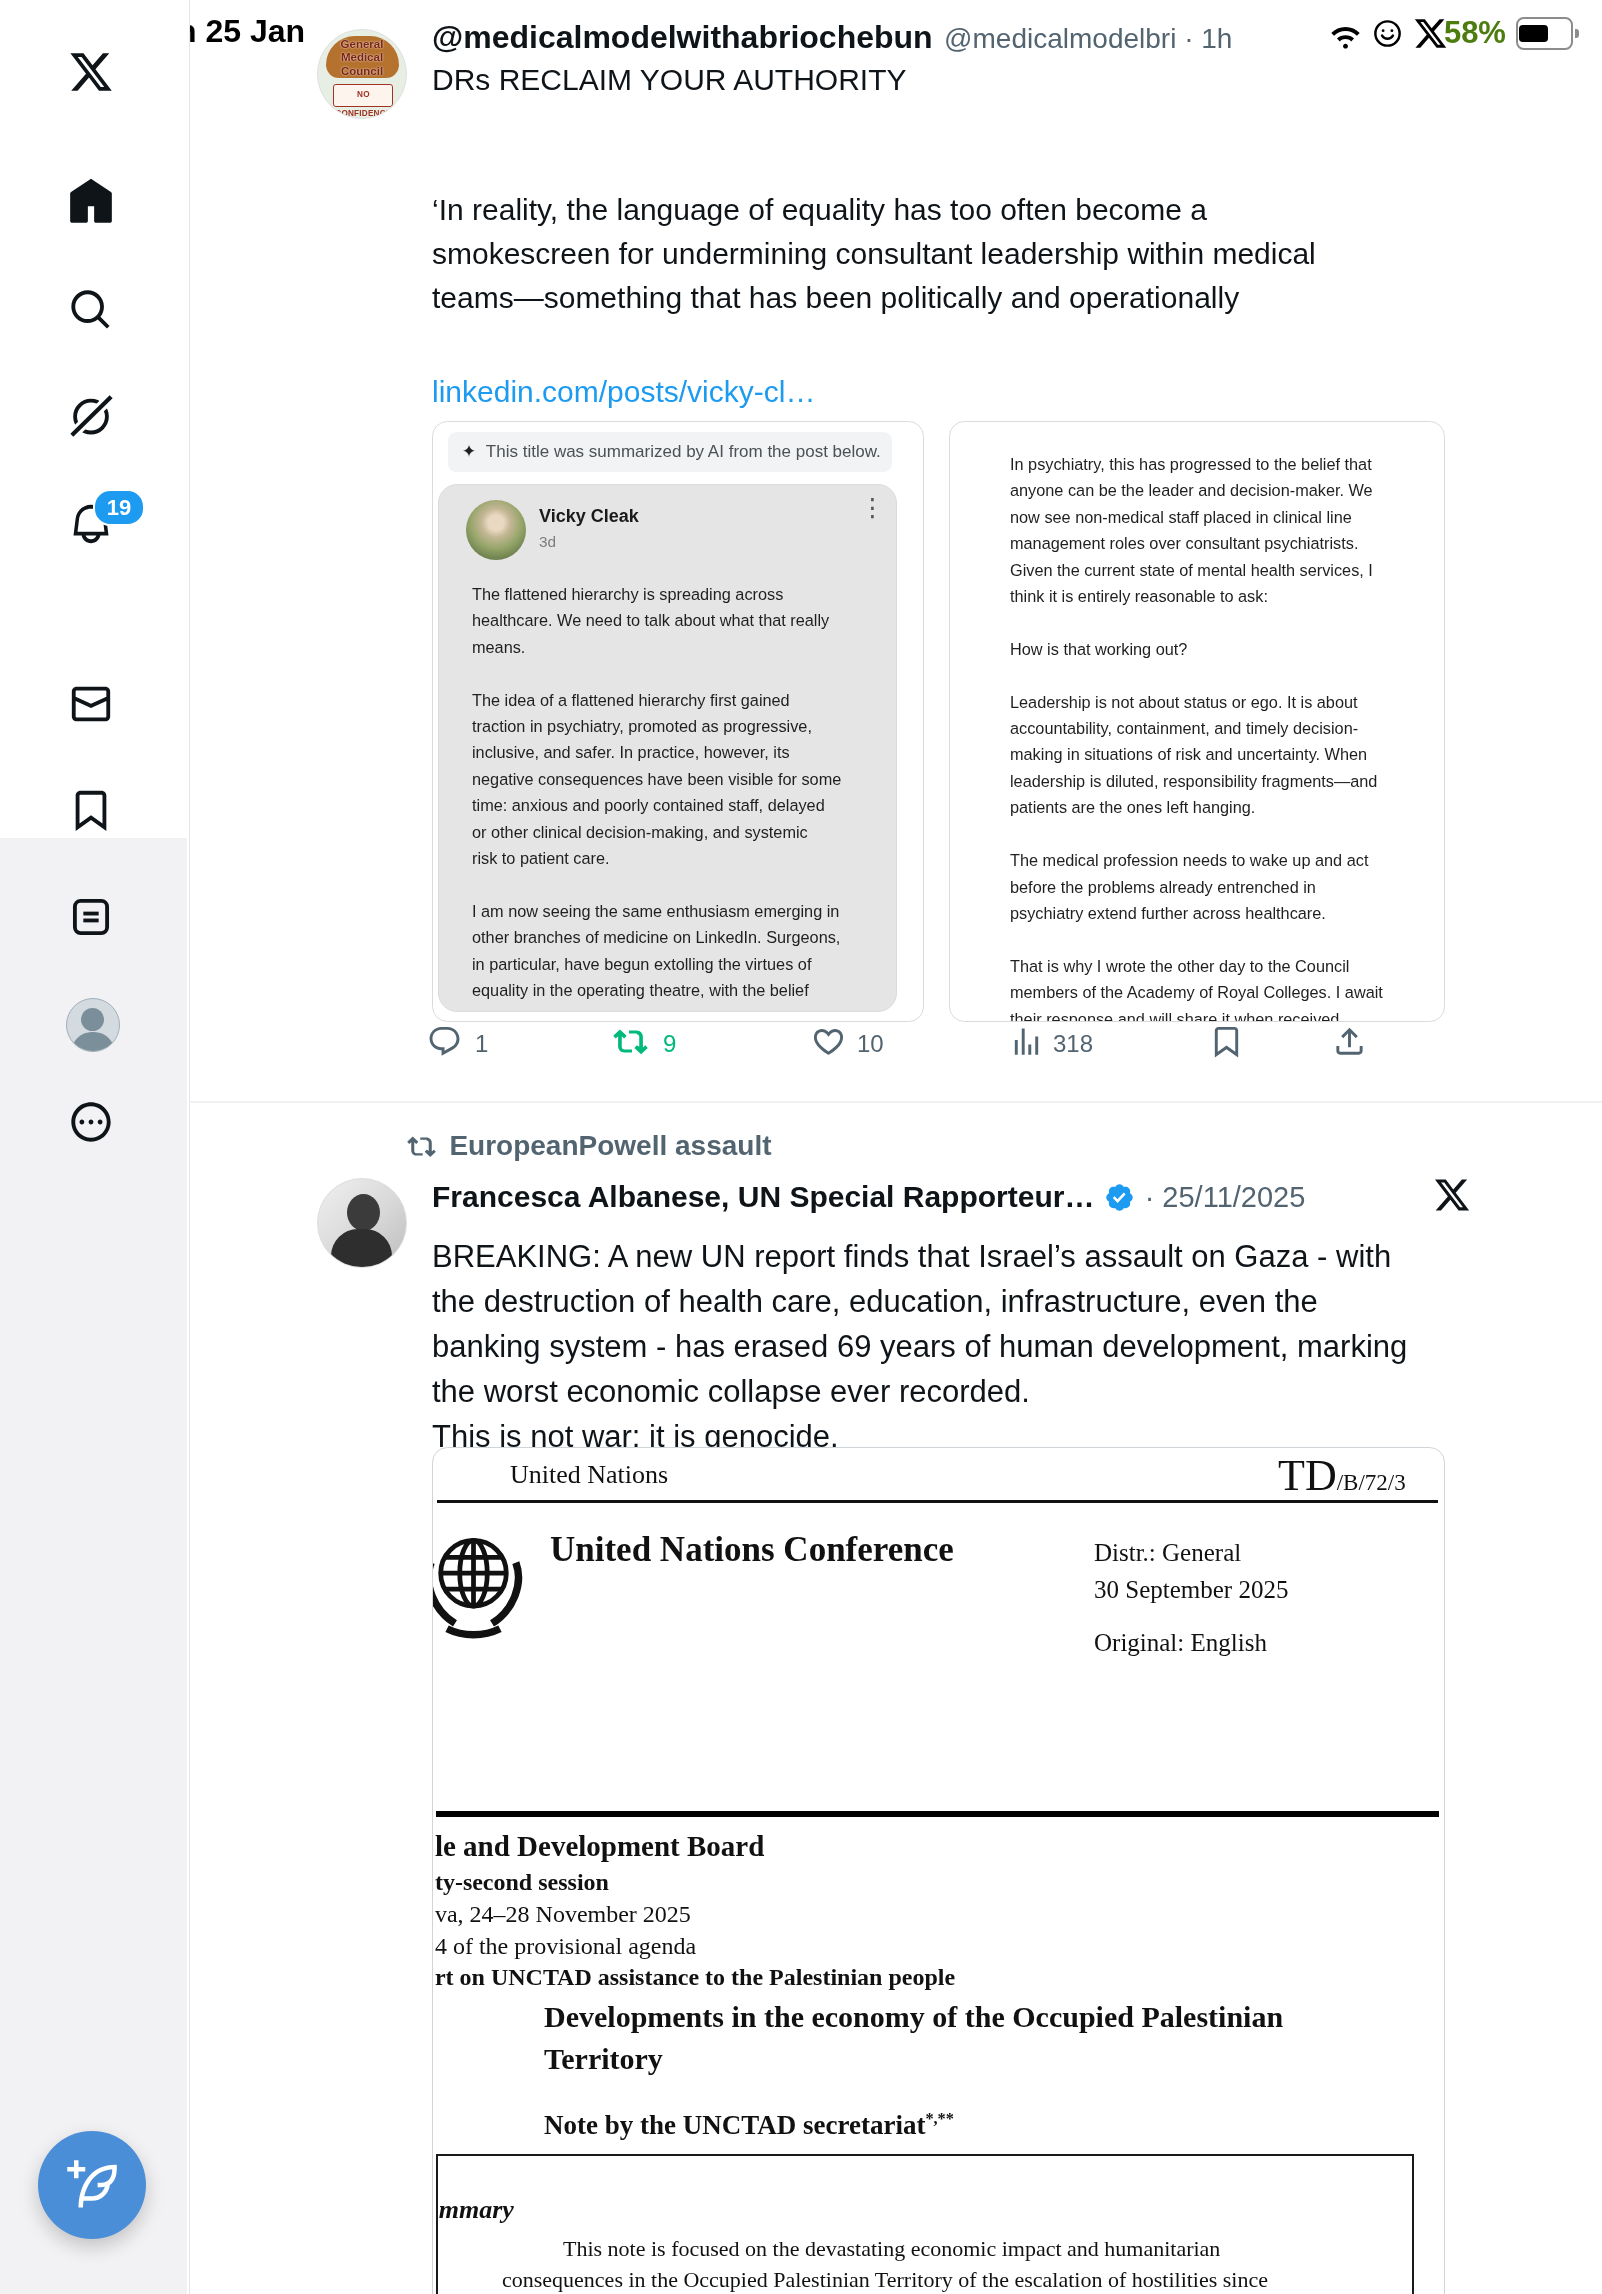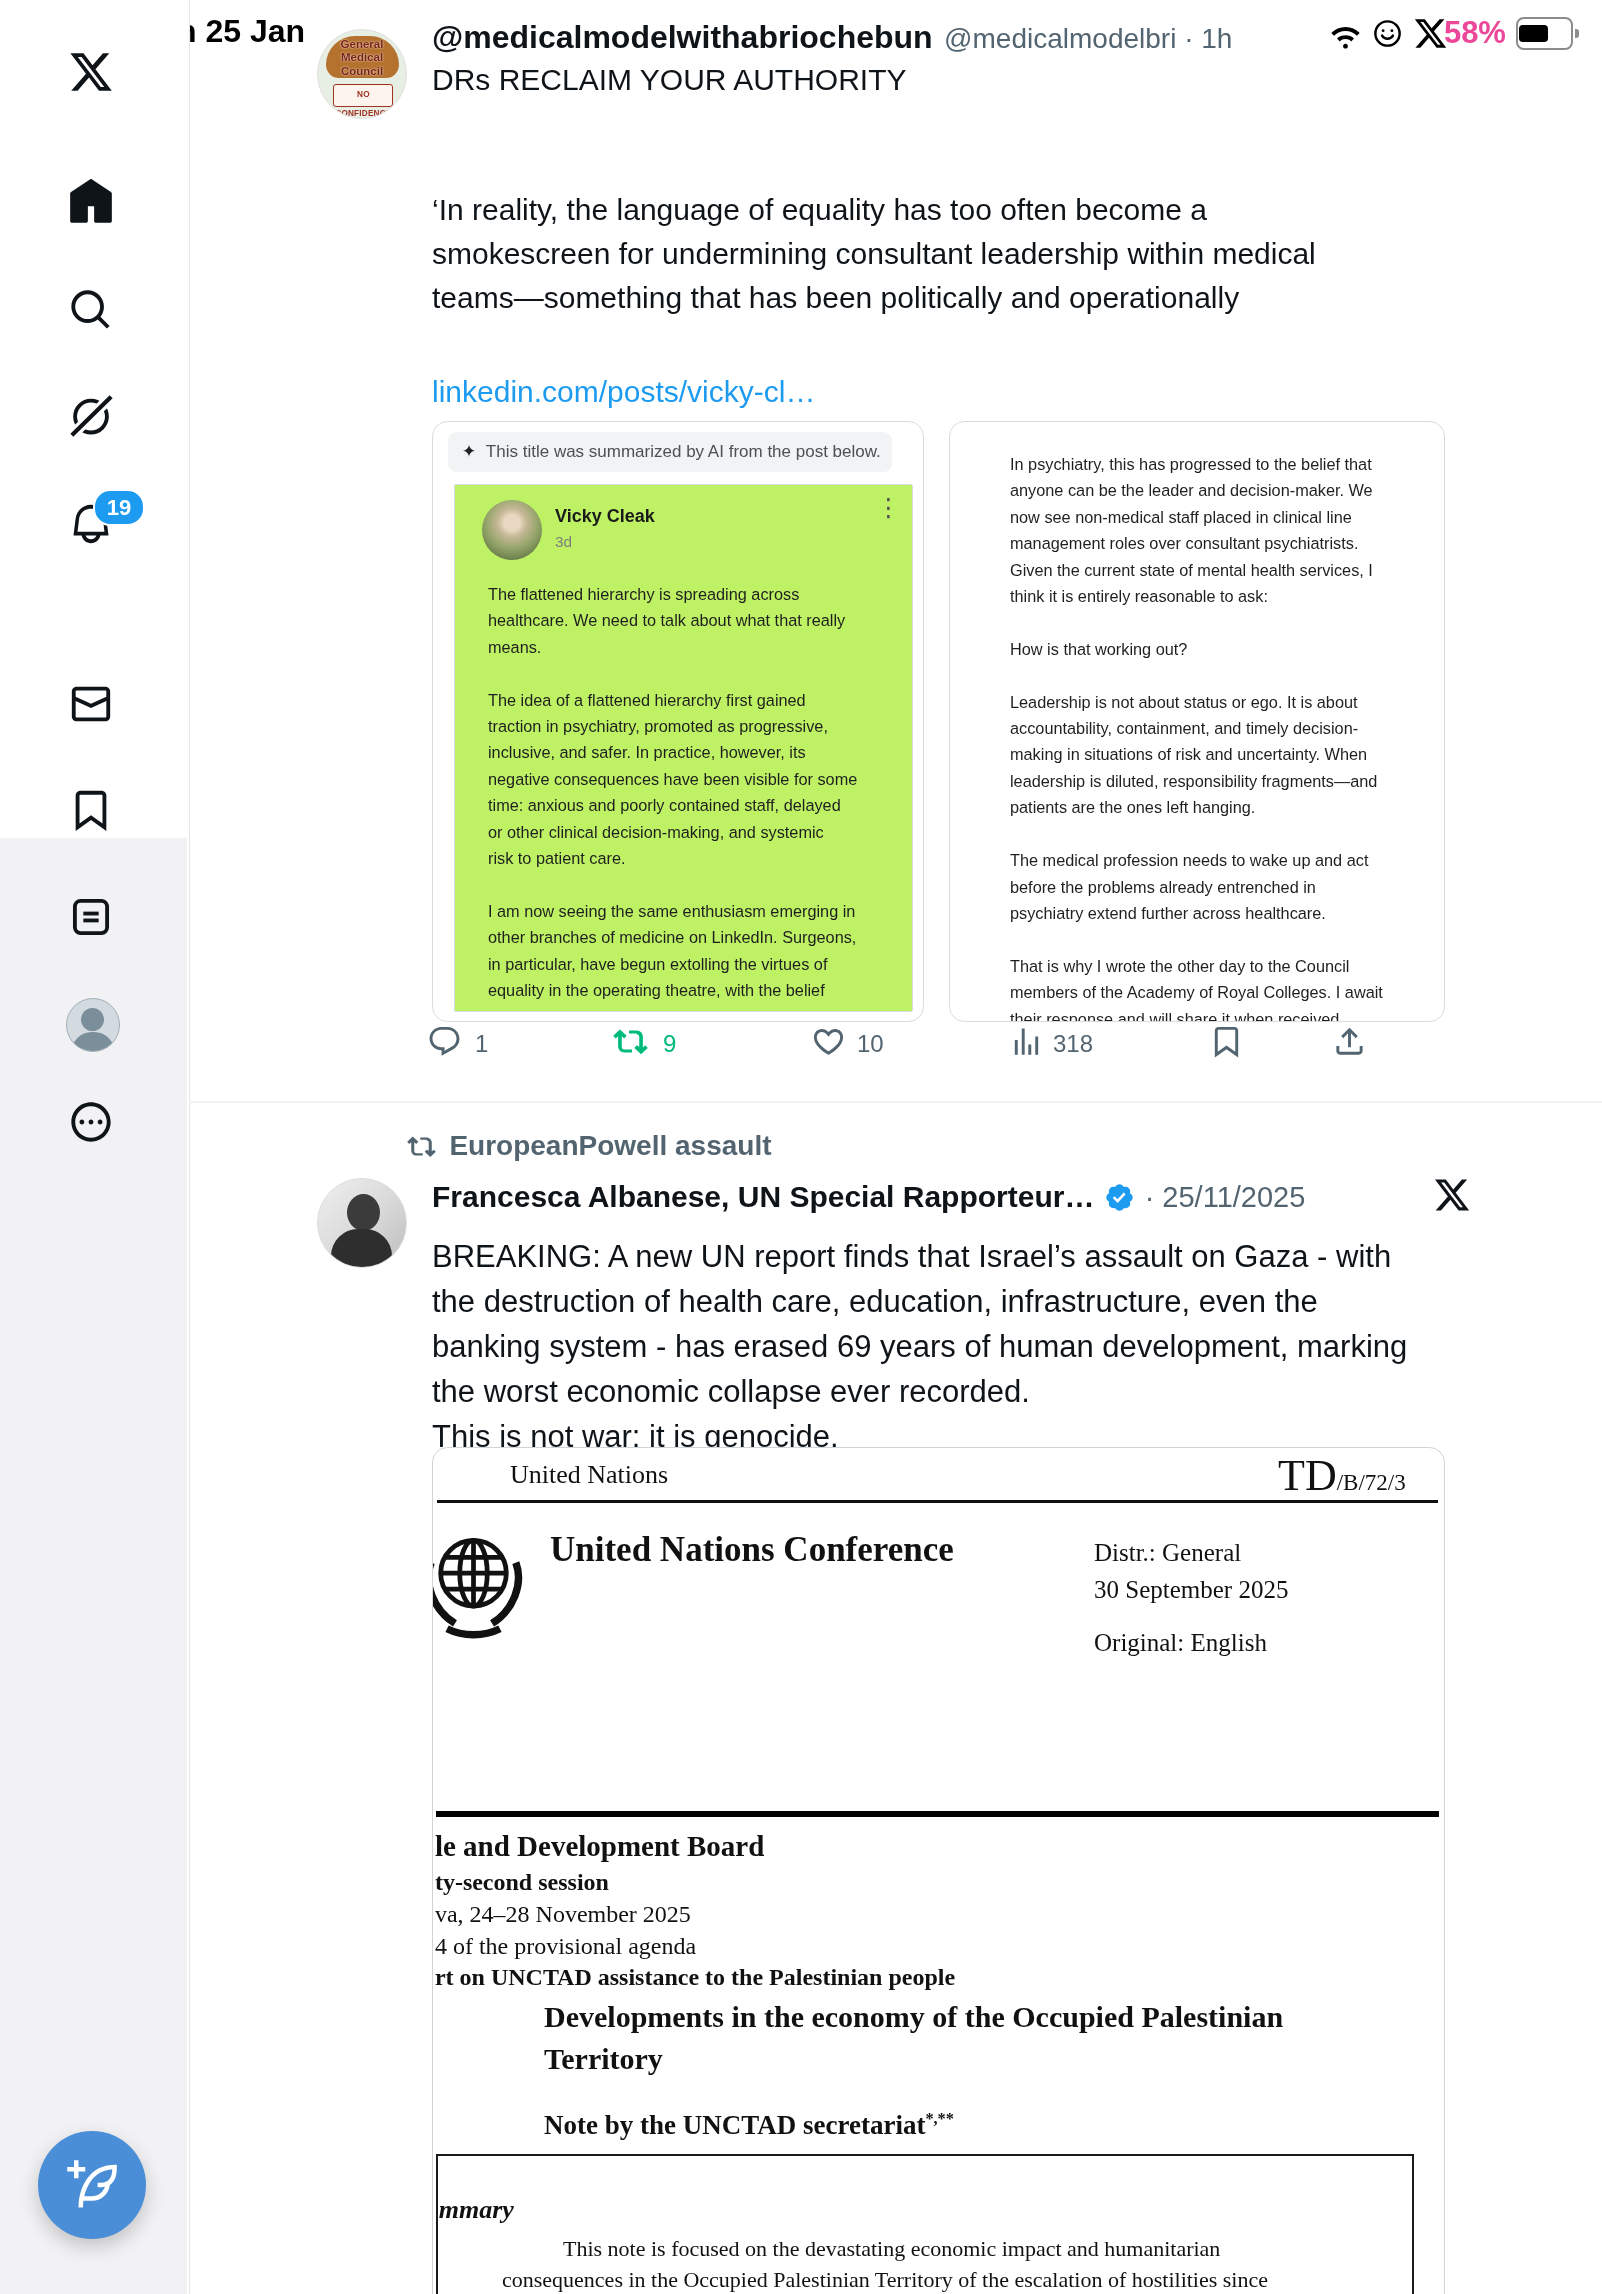--- a/index.html
+++ b/index.html
@@ -8,21 +8,21 @@
   .nowrap{white-space:nowrap}
 
   
   .status-left{position:absolute;left:29px;top:13.4px;display:flex;gap:27px;
                font-size:32px;font-weight:600;color:#000}
   .status-right{position:absolute;right:23px;top:15.4px;display:flex;align-items:center;gap:9.6px}
   .batt-body{position:relative;width:50px;height:26px;border:2.4px solid rgba(0,0,0,.45);
              border-radius:7.7px;display:flex;align-items:center;padding:1.9px}
   .batt-fill{width:58%;height:16.3px;background:#000;border-radius:3.8px}
   .batt-tip{width:3.8px;height:9.6px;background:rgba(0,0,0,.45);border-radius:0 2.9px 2.9px 0;margin-left:1.9px}
-  .batt-pct{font-size:31px;font-weight:600;color:#ec4899}
+  .batt-pct{font-size:31px;font-weight:600;color:#4d7c0f}
 
   
   .rail{position:absolute;left:0;top:0;width:189px;height:2294px;background:#fff;
         border-right:1.4px solid #e4e7e9}
   .rail-gray{position:absolute;left:0;top:838px;width:187px;height:1456px;background:#f2f2f4}
   .rail-btn{position:absolute;width:46px;height:46px;color:#0f1419}
   .rail-btn svg{width:100%;height:100%}
   .badge{position:absolute;left:93px;top:489px;min-width:29px;height:33px;background:#1d9bf0;
          color:#fff;border-radius:17.3px;font-size:22px;font-weight:700;display:flex;
          align-items:center;justify-content:center;padding:0 9.6px;border:2.9px solid #fff}
@@ -51,22 +51,22 @@
   .t-body{position:absolute;left:432px;top:188px;font-size:30px;line-height:44px;color:#0f1419}
   .t-link{position:absolute;left:432px;top:375px;font-size:30px;color:#1d9bf0}
 
   
   .li-card{position:absolute;top:421px;height:599px;background:#fff;border:1.4px solid #d8dce0;
            border-radius:15.4px;overflow:hidden}
   .li-banner{position:absolute;left:15.4px;top:9.6px;width:444px;height:40px;background:#f1f3f4;
              border-radius:8.6px;display:flex;align-items:center;gap:9.6px;padding:0 13.4px;box-sizing:border-box}
   .li-banner .star{font-size:17.3px;color:#202124}
   .li-banner .note{font-size:17px;color:#4d5156;white-space:nowrap}
-  .li-inner{position:absolute;left:21px;top:62px;width:457px;height:526px;border:1.4px solid #d8dce0;
-            border-radius:2px;overflow:hidden;background:#bef264}
+  .li-inner{position:absolute;left:5px;top:62px;width:457px;height:526px;border:1.4px solid #d8dce0;
+            border-radius:19px;overflow:hidden;background:#e5e5e5}
   .v-avatar{position:absolute;left:27px;top:15.4px;width:60px;height:60px;border-radius:50%;
             background:radial-gradient(circle at 50% 38%,#e9d9c2 16%,#c4b795 30%,#93a468 55%,#5f7344 85%)}
   .v-name{position:absolute;left:100px;top:21px;font-size:18px;font-weight:700;color:#1a1a1a}
   .v-age{position:absolute;left:100px;top:48px;font-size:15.4px;color:#7d7d7d}
   .v-menu{position:absolute;left:421px;top:7.7px;font-size:25px;color:#555}
   .li-text{font-size:16.3px;line-height:26.4px;color:#1f1f1f}
   .li-left{position:absolute;left:33px;top:96px}
   .li-right{position:absolute;left:60px;top:29px}
 
   

